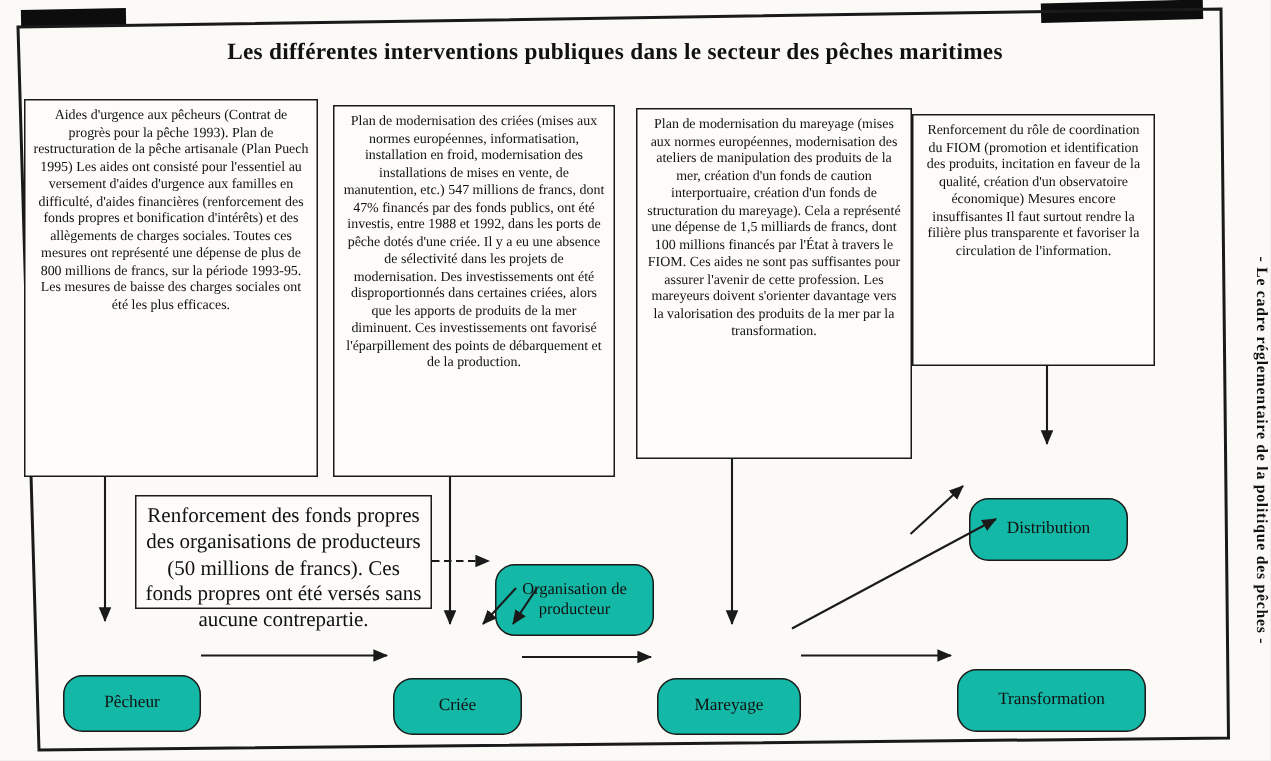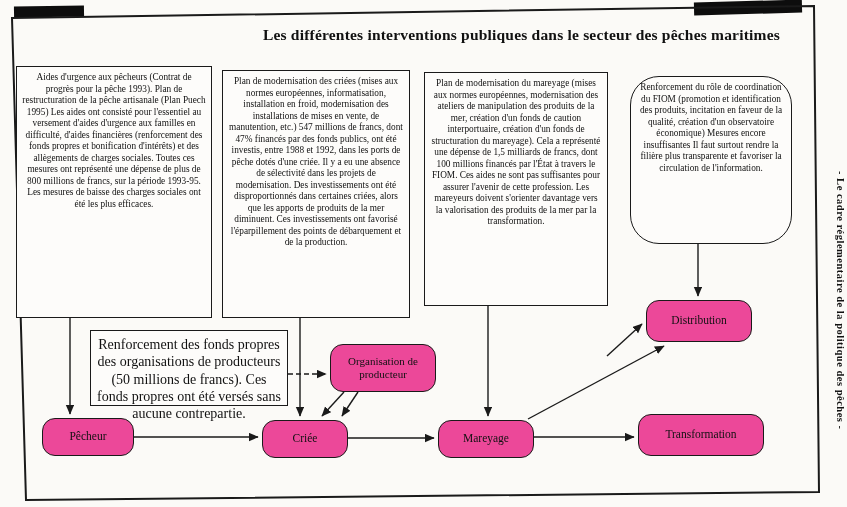--- a/index.html
+++ b/index.html
@@ -3,33 +3,33 @@
 <meta charset="utf-8">
 <style>
   html,body{margin:0;padding:0;background:#e8e6e1;}
   #page{
     position:relative;width:847px;height:507px;background:#fbfaf7;
     font-family:"Liberation Serif","DejaVu Serif",serif;color:#111;
     overflow:hidden;
   }
   .artifact{position:absolute;background:#0d0d0d;}
   .title{
-    position:absolute;left:40px;top:26px;width:740px;text-align:right;
+    position:absolute;left:40px;top:26px;width:740px;text-align:center;
     font-size:15.5px;font-weight:bold;letter-spacing:.2px;
   }
   .info-box{
     position:absolute;border:1.4px solid #1a1a1a;background:#fdfcfa;
     font-size:9.3px;line-height:1.24;text-align:center;
     padding:5px 5px;box-sizing:border-box;
   }
   .node{
-    position:absolute;border:1.6px solid #1a1a1a;background:#ec4899;
+    position:absolute;border:1.6px solid #1a1a1a;background:#14b8a6;
     border-radius:13px;display:flex;align-items:center;justify-content:center;
     text-align:center;font-size:11.5px;line-height:1.15;
-    box-sizing:border-box;padding:2px 4px;
+    box-sizing:border-box;padding:2px 4px;margin-top:32px;
   }
   .side-note{
     position:absolute;right:1px;top:110px;height:380px;
     writing-mode:vertical-rl;text-orientation:mixed;
     font-size:10.5px;font-weight:bold;text-align:center;letter-spacing:.5px;
   }
   svg.overlay{position:absolute;left:0;top:0;pointer-events:none;}
   svg.overlay line, svg.overlay polyline{stroke:#1a1a1a;stroke-width:1.4;}
   .dashed{stroke-dasharray:5 3;}
 </style>
@@ -54,21 +54,21 @@
   </div>
 
   <div class="info-box" style="left:222px;top:70px;width:188px;height:248px;">
     <span>Plan de modernisation des criées (mises aux normes européennes, informatisation, installation en froid, modernisation des installations de mises en vente, de manutention, etc.) 547 millions de francs, dont 47% financés par des fonds publics, ont été investis, entre 1988 et 1992, dans les ports de pêche dotés d'une criée. Il y a eu une absence de sélectivité dans les projets de modernisation. Des investissements ont été disproportionnés dans certaines criées, alors que les apports de produits de la mer diminuent. Ces investissements ont favorisé l'éparpillement des points de débarquement et de la production.</span>
   </div>
 
   <div class="info-box" style="left:424px;top:72px;width:184px;height:234px;">
     <span>Plan de modernisation du mareyage (mises aux normes européennes, modernisation des ateliers de manipulation des produits de la mer, création d'un fonds de caution interportuaire, création d'un fonds de structuration du mareyage). Cela a représenté une dépense de 1,5 milliards de francs, dont 100 millions financés par l'État à travers le FIOM. Ces aides ne sont pas suffisantes pour assurer l'avenir de cette profession. Les mareyeurs doivent s'orienter davantage vers la valorisation des produits de la mer par la transformation.</span>
   </div>
 
-  <div class="info-box" style="left:630px;top:76px;width:162px;height:168px;border-radius:29px;">
+  <div class="info-box" style="left:608px;top:76px;width:162px;height:168px;">
     <span>Renforcement du rôle de coordination du FIOM (promotion et identification des produits, incitation en faveur de la qualité, création d'un observatoire économique) Mesures encore insuffisantes Il faut surtout rendre la filière plus transparente et favoriser la circulation de l'information.</span>
   </div>
 
   <div class="info-box" style="left:90px;top:330px;width:198px;height:76px;font-size:14px;">
     <span>Renforcement des fonds propres des organisations de producteurs (50 millions de francs). Ces fonds propres ont été versés sans aucune contrepartie.</span>
   </div>
 
   <div class="node" style="left:42px;top:418px;width:92px;height:38px;">
     <span>Pêcheur</span>
   </div>

